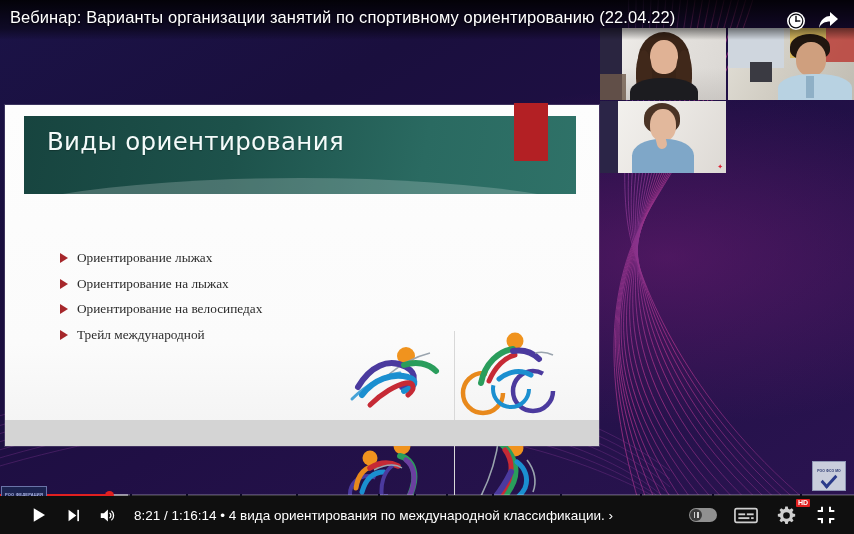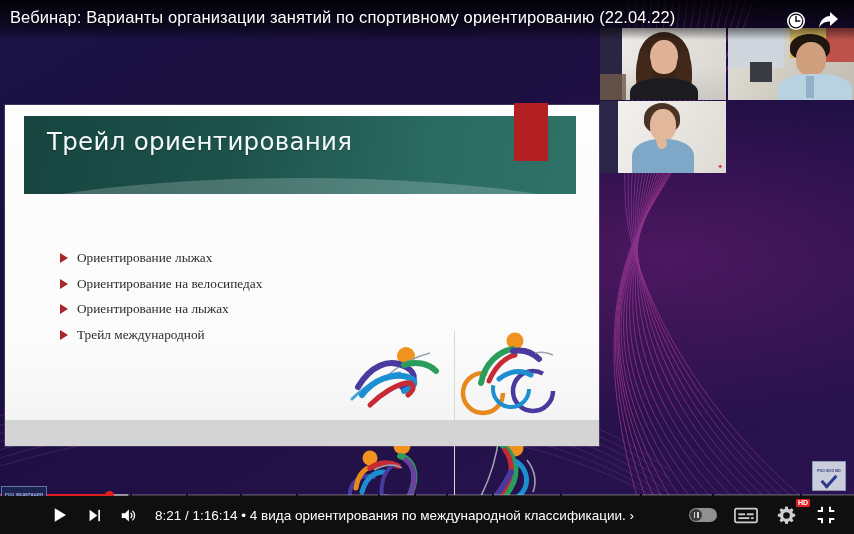--- a/index.html
+++ b/index.html
@@ -173,21 +173,21 @@
     background:#1c2350; border:1px solid #6a74a8; z-index:46;
     display:flex; align-items:center; justify-content:center;
     overflow:hidden;
   }
   #bar-logo span{ font-size:4px; color:#aeb8e6; letter-spacing:.2px; font-weight:bold; }
 
   
   #controls{
     position:absolute; left:0; top:496px; width:854px; height:38px;
     background:#0f0f0f; z-index:50;
-    display:flex; align-items:center;padding-left:21px;
+    display:flex; align-items:center;
   }
   .ctrl{
     width:34px; height:38px; display:flex; align-items:center; justify-content:center;
     cursor:pointer;
   }
   #btn-play{ margin-left:22px; }
   #time-chapter{
     margin-left:10px; color:#fff; font-size:13.5px; white-space:nowrap;
     font-family:"Liberation Sans", sans-serif;
   }
@@ -263,34 +263,34 @@
         <path d="M0 110 C 178 52, 378 38, 558 88 C 628 108, 670 134, 700 156"></path>
       </g>
     </svg>
 
     <div id="slide">
 
       <div id="slide-banner">
         <div id="slide-banner-curve"></div>
       </div>
       <div id="slide-redblock"></div>
-      <div id="slide-title">Трейл ориентирования</div>
+      <div id="slide-title">Виды ориентирования</div>
 
       <div id="slide-bullets">
         <div class="bullet-row">
           <span class="bullet-mark"></span>
           <span class="bullet-text">Ориентирование лыжах</span>
         </div>
         <div class="bullet-row">
           <span class="bullet-mark"></span>
-          <span class="bullet-text">Ориентирование на велосипедах</span>
+          <span class="bullet-text">Ориентирование на лыжах</span>
         </div>
         <div class="bullet-row">
           <span class="bullet-mark"></span>
-          <span class="bullet-text">Ориентирование на лыжах</span>
+          <span class="bullet-text">Ориентирование на велосипедах</span>
         </div>
         <div class="bullet-row">
           <span class="bullet-mark"></span>
           <span class="bullet-text">Трейл международной</span>
         </div>
       </div>
 
       <div id="picto-grid">
         <div class="picto-div" id="picto-vline"></div>
         <div class="picto-div" id="picto-hline"></div>

